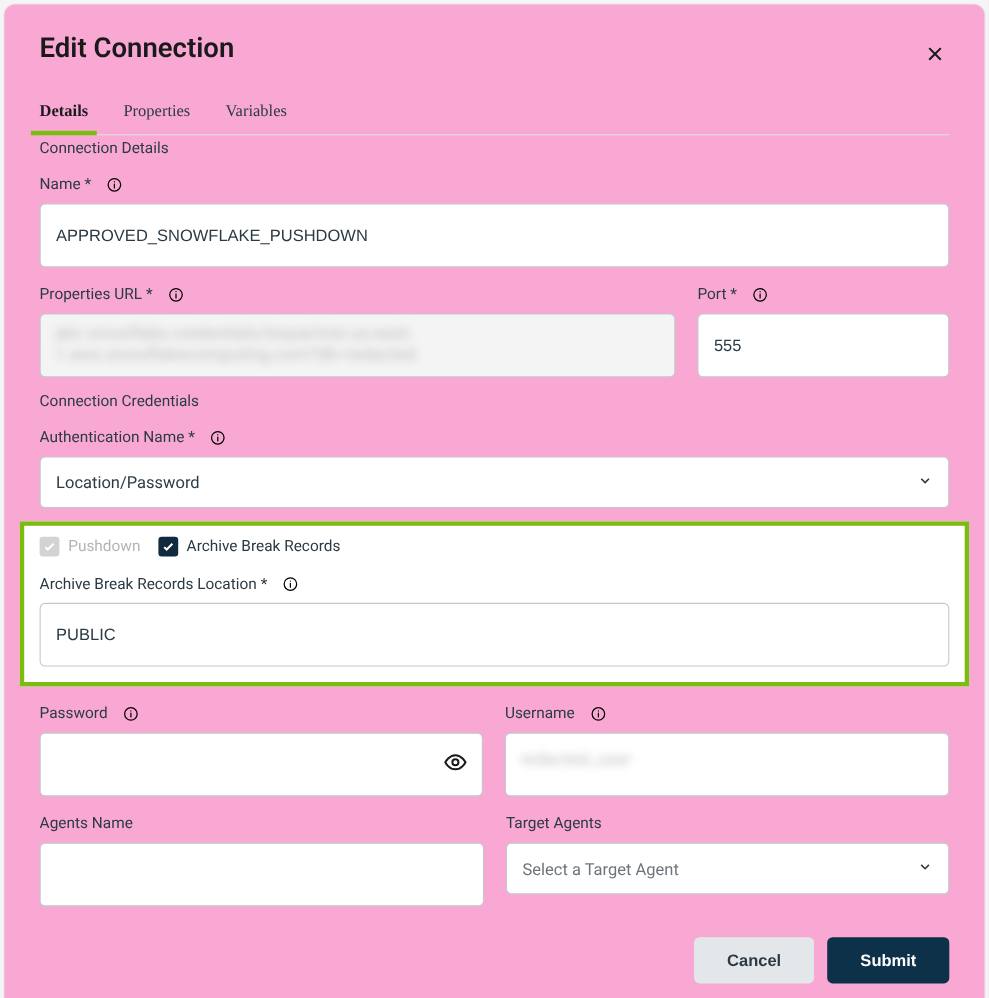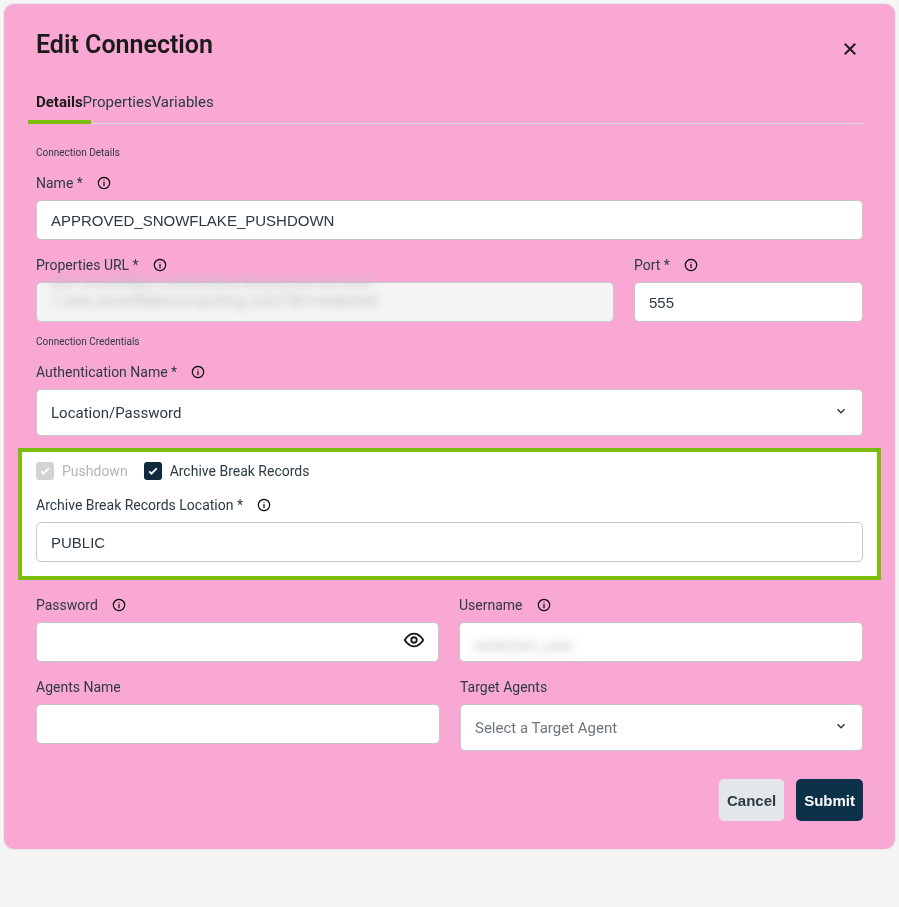--- a/index.html
+++ b/index.html
@@ -1,50 +1,50 @@
 <!DOCTYPE html>
 <html><head>
   <meta charset="utf-8">
   <style>
     * { box-sizing: border-box; margin: 0; padding: 0; }
     body { font-family: -apple-system, BlinkMacSystemFont, "Segoe UI", Roboto, Arial, sans-serif; background: #f5f5f5; padding: 4px; }
     .modal { width: 891px; background: #f9a8d4; border-radius: 10px; padding: 26px 32px 28px 32px; position: relative; box-shadow: 0 0 0 1px #e8e8e8; }
     .modal-title { font-size: 25px; font-weight: 600; color: #1a1a1a; margin-bottom: 24px; }
     .close-icon { position: absolute; top: 36px; right: 36px; cursor: pointer; color: #1a1a1a; }
     .close-icon svg { width: 18px; height: 18px; }
-    .tabs { display: flex; border-bottom: 1px solid #dcdcdc; margin-bottom: 23px; }
+    .tabs { display: flex; gap: 32px; border-bottom: 1px solid #dcdcdc; margin-bottom: 4px; font-family: Liberation Serif, serif; }
     .tab { padding: 10px 0 12px 0; font-size: 15px; color: #2b3a44; cursor: pointer; position: relative; }
     .tab.active { font-weight: 700; color: #1a1a1a; }
     .tab.active::after { content:""; position:absolute; left:-8px; right:-8px; bottom:-1px; height:4px; background:#7bbd0f; }
-    .section-title { font-size: 10px; color: #2b3a44; margin-bottom: 14px; font-weight: 400; }
+    .section-title { font-size: 14px; color: #2b3a44; margin-bottom: 14px; font-weight: 400; }
     .row { display: flex; gap: 20px; margin-bottom: 14px; }
     .field { flex: 1; display: flex; flex-direction: column; }
     .narrow { flex: 0 0 90px; }
     .label-row { display: flex; align-items: center; gap: 14px; margin-bottom: 6px; min-height: 22px; }
     .label { font-size: 14px; color: #2b3a44; }
     .info-icon { display: inline-flex; }
     .info-icon svg { width: 14px; height: 14px; }
-    .input { height: 40px; border: 1px solid #c2c9cd; border-radius: 5px; padding: 0 14px; font-size: 15px; color: #2b3a44; background: #fff; }
+    .input { height: 58px; border: 1px solid #c2c9cd; border-radius: 5px; padding: 0 14px; font-size: 15px; color: #2b3a44; background: #fff; }
     .input.disabled { background: #f4f4f4; color: #b8b8b8; }
     .blurred { filter: blur(4px); user-select: none; color:#bfbfbf; }
     .select { height: 47px; border: 1px solid #c2c9cd; border-radius: 5px; padding: 0 14px; display: flex; align-items: center; justify-content: space-between; font-size: 15px; color: #2b3a44; cursor: pointer; background:#fff; }
     .select.placeholder span:first-child { color: #6c757d; }
     .chev { color: #2b3a44; }
     .highlight-box { border: 4px solid #7bbd0f; padding: 10px 14px 14px; margin: -2px -18px 14px -18px; background: #fff; position:relative; }
     .checks { display: flex; align-items: center; gap: 16px; margin-bottom: 14px; }
     .check { display: flex; align-items: center; gap: 8px; font-size: 14px; color: #2b3a44; }
     .check.disabled { color: #b4b4b4; }
     .cb { width: 18px; height: 18px; border-radius: 3px; display:inline-flex; align-items:center; justify-content:center; }
     .cb.disabled { background: #d3d3d3; }
     .cb.on { background: #0f2b3d; }
     .cb svg { width:12px; height:12px; }
     .pw-wrap { position: relative; }
     .eye { position: absolute; right: 14px; top: 50%; transform: translateY(-50%); cursor: pointer; color:#1a1a1a; }
     .footer { display: flex; justify-content: flex-end; gap: 12px; margin-top: 28px; }
-    .btn { height: 42px; padding: 0 8px; border-radius: 5px; font-size: 15px; font-weight: 600; cursor: pointer; border: none; }
+    .btn { height: 42px; padding: 0 30px; border-radius: 5px; font-size: 15px; font-weight: 600; cursor: pointer; border: none; }
     .btn.cancel { background: #e4e7ea; color: #2b3a44; }
     .btn.submit { background: #0c3148; color: #fff; }
   </style>
 </head>
 <body>
 
 <div class="modal">
   <h1 class="modal-title">Edit Connection</h1>
   <span class="close-icon">
     <svg viewBox="0 0 24 24" fill="none" stroke="currentColor" stroke-width="2.5">

